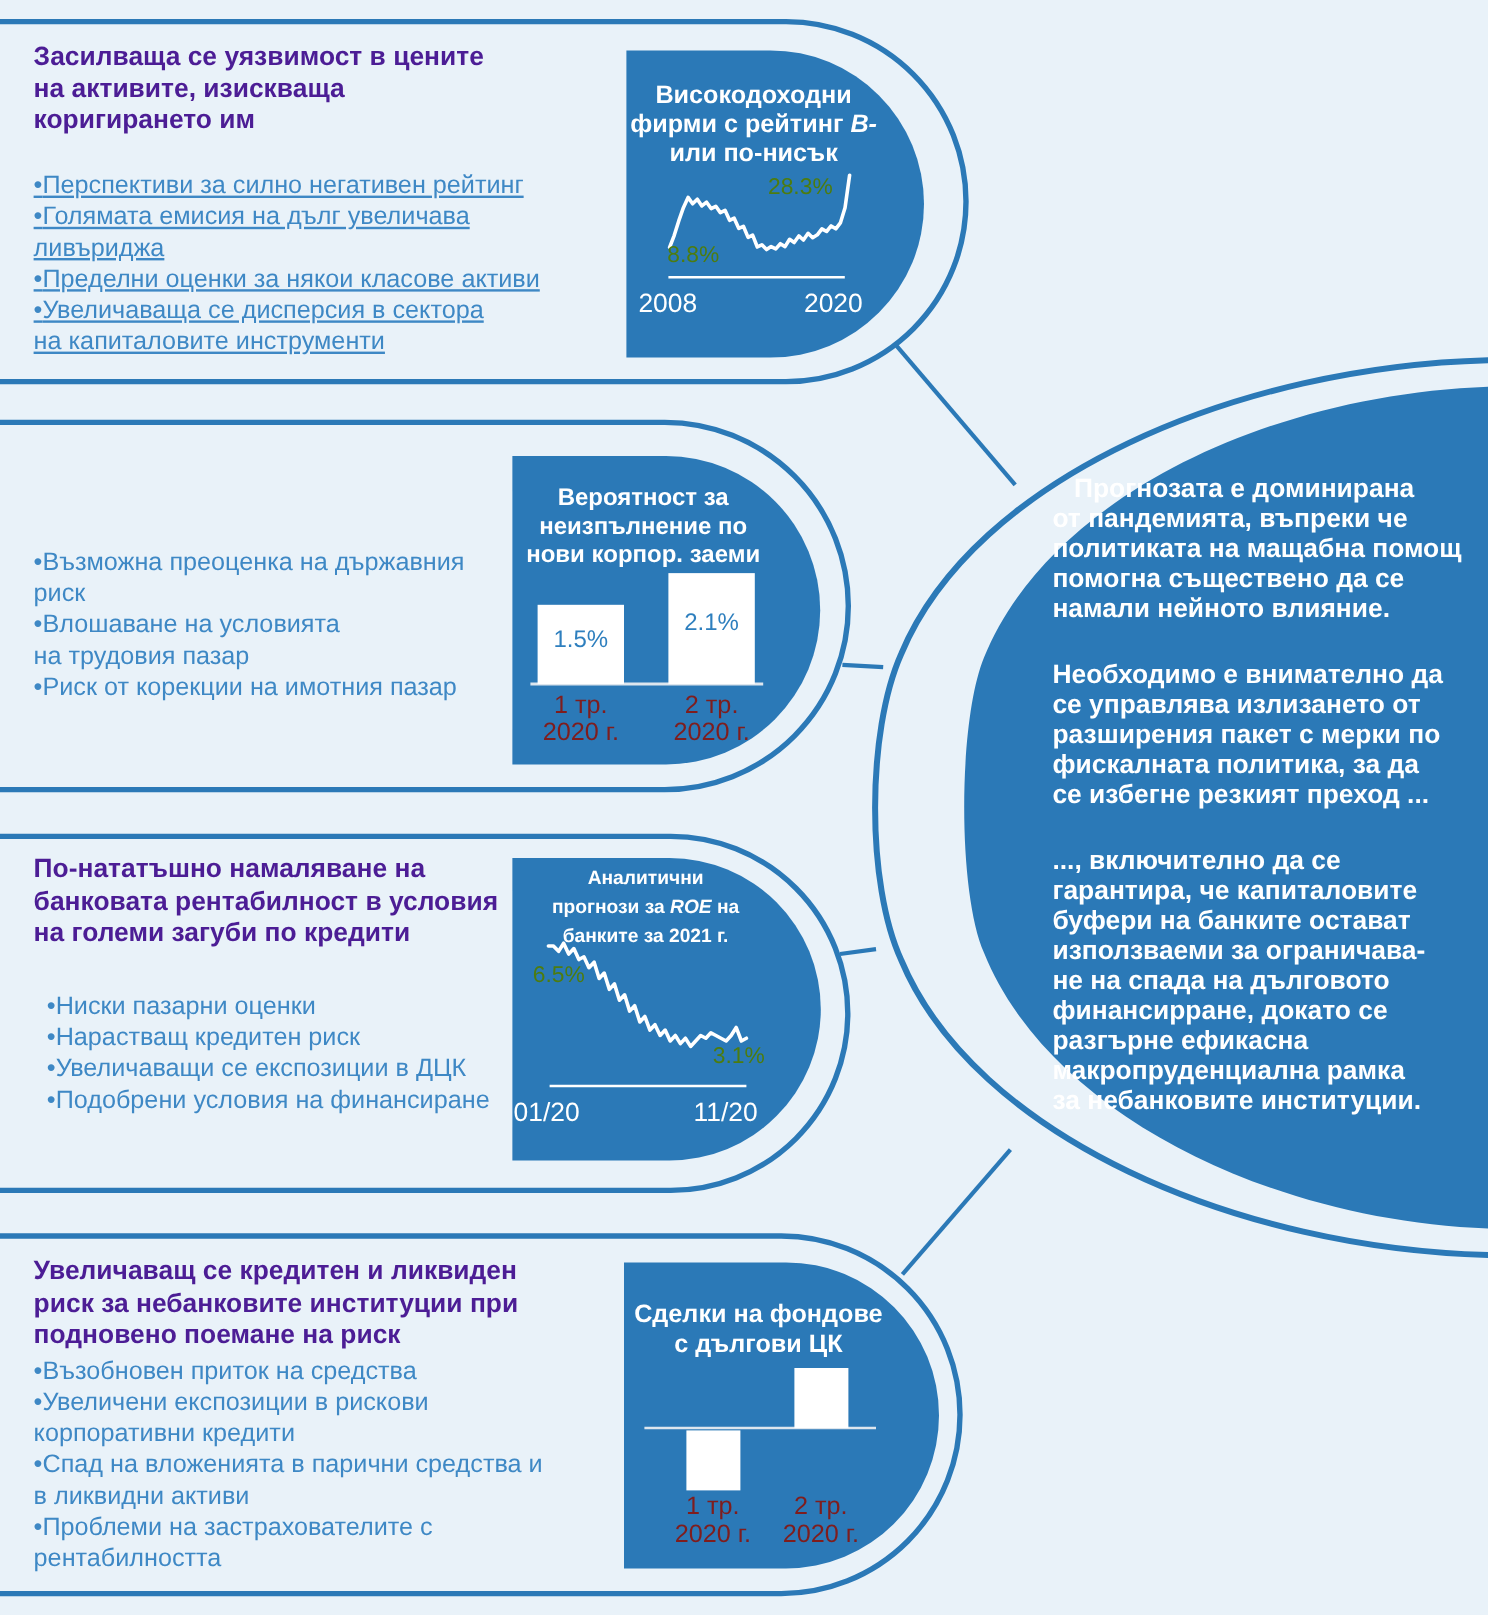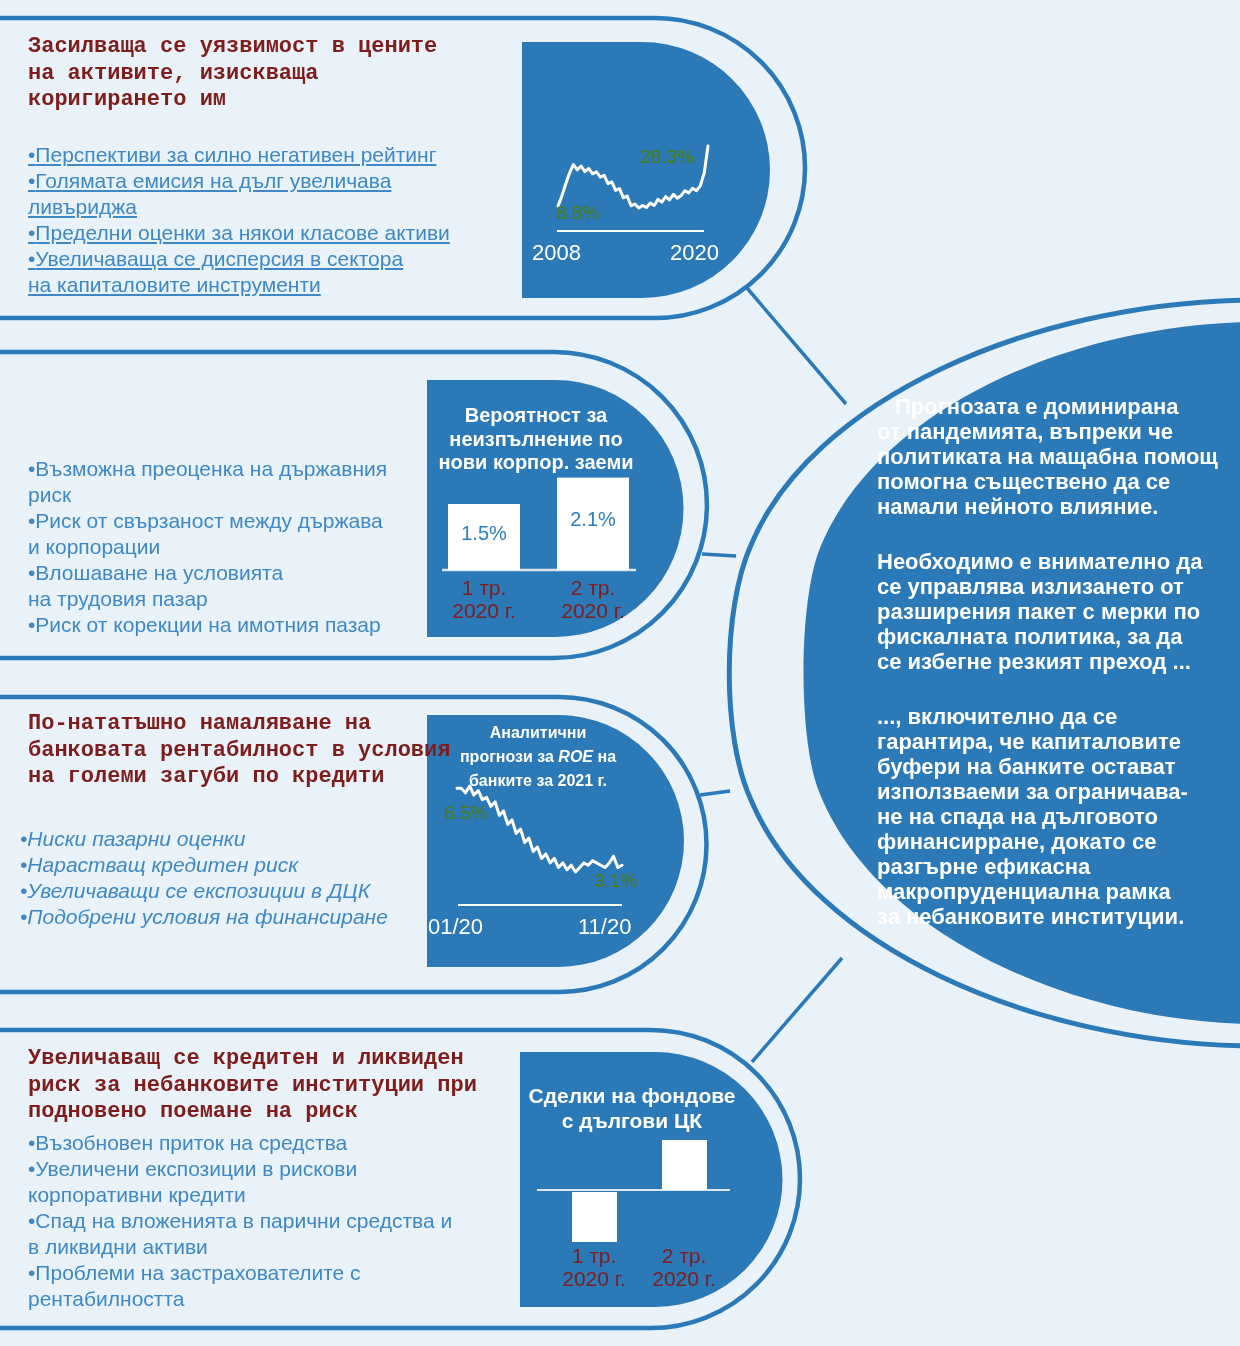--- a/index.html
+++ b/index.html
@@ -4,23 +4,22 @@
 <style>
   html,body{margin:0;padding:0;}
   .stage{
     position:relative; width:1240px; height:1346px;
     background:#e9f2f9; overflow:hidden;
     font-family:"Liberation Sans", sans-serif;
   }
   svg.deco{position:absolute;left:0;top:0;}
   .abs{position:absolute;}
   .heading{
-    color:#7f1d1d; font-size:22px; font-weight:bold; line-height:26.5px;
+    color:#4c1d95; font-size:22px; font-weight:bold; line-height:26.5px;
     white-space:pre-line;
-    font-family:Liberation Mono, monospace;
   }
   .bullets{color:#3e88c5; font-size:21px; line-height:26px;}
   .bullets .bullet{white-space:pre-line;}
   .bullet::before{content:"\2022 ";}
   .ctitle{
     color:#ffffff; font-weight:bold; text-align:center; white-space:nowrap;
   }
   .ctitle div{white-space:nowrap;}
   .t1{left:508px; top:68px; width:240px; font-size:21px; line-height:24px;}
   .t2{left:421px; top:404px; width:230px; font-size:20px; line-height:23.5px;text-align:center;}
@@ -94,50 +93,53 @@
     <div class="bullet">Голямата емисия на дълг увеличава
 ливъриджа</div>
     <div class="bullet">Пределни оценки за някои класове активи</div>
     <div class="bullet">Увеличаваща се дисперсия в сектора
 на капиталовите инструменти</div>
   </div>
 
   <div class="abs bullets" style="left:28px; top:456px; width:400px;">
     <div class="bullet">Възможна преоценка на държавния
 риск</div>
-    <div class="bullet">Риск от свързаност между държава
-и корпорации</div>
     <div class="bullet">Влошаване на условията
 на трудовия пазар</div>
     <div class="bullet">Риск от корекции на имотния пазар</div>
   </div>
 
   <div class="abs heading" style="left:28px; top:711px; width:430px;">По-нататъшно намаляване на
 банковата рентабилност в условия
 на големи загуби по кредити</div>
-  <div class="abs bullets" style="left:20px; top:826px; width:400px;font-style:italic;">
+  <div class="abs bullets" style="left:39px; top:826px; width:400px;">
     <div class="bullet">Ниски пазарни оценки</div>
     <div class="bullet">Нарастващ кредитен риск</div>
     <div class="bullet">Увеличаващи се експозиции в ДЦК</div>
     <div class="bullet">Подобрени условия на финансиране</div>
   </div>
 
   <div class="abs heading" style="left:28px; top:1046px; width:480px;">Увеличаващ се кредитен и ликвиден
 риск за небанковите институции при
 подновено поемане на риск</div>
   <div class="abs bullets" style="left:28px; top:1130px; width:485px;">
     <div class="bullet">Възобновен приток на средства</div>
     <div class="bullet">Увеличени експозиции в рискови
 корпоративни кредити</div>
     <div class="bullet">Спад на вложенията в парични средства и
 в ликвидни активи</div>
     <div class="bullet">Проблеми на застрахователите с
 рентабилността</div>
   </div>
 
+  <div class="abs ctitle t1">
+      <div><span>Високодоходни</span></div>
+      <div><span>фирми с рейтинг </span><span style="font-style: italic;">B-</span></div>
+      <div><span>или по-нисък</span></div>
+    </div>
   <div class="abs ctitle t2">
       <div><span>Вероятност за</span></div>
       <div><span>неизпълнение по</span></div>
       <div><span>нови корпор. заеми</span></div>
     </div>
   <div class="abs ctitle t3">
       <div><span>Аналитични</span></div>
       <div><span>прогнози за </span><span style="font-style: italic;">ROE</span><span> на</span></div>
       <div><span>банките за 2021 г.</span></div>
     </div>

